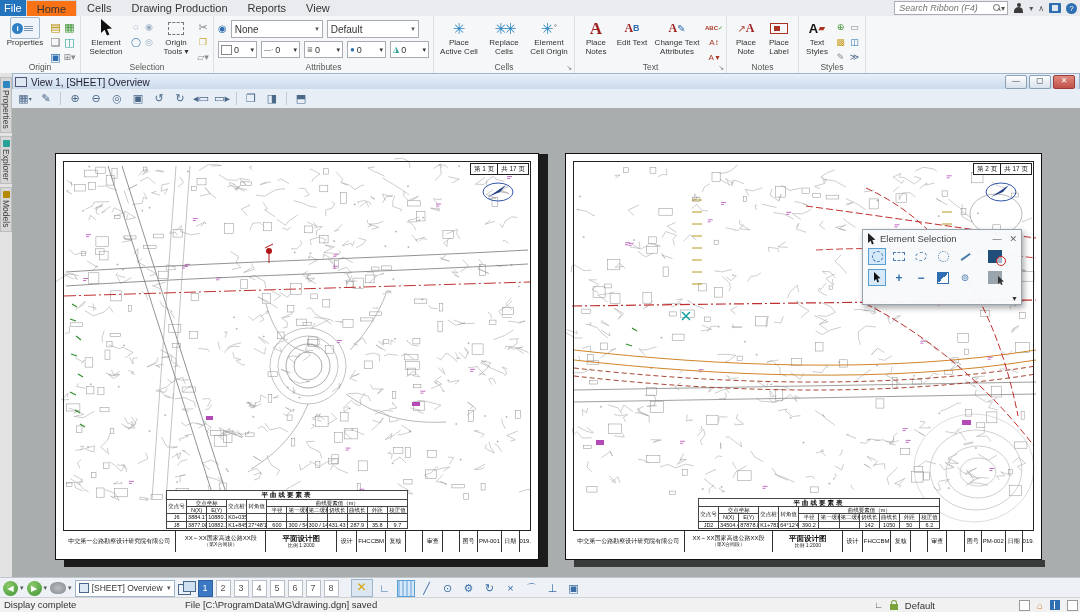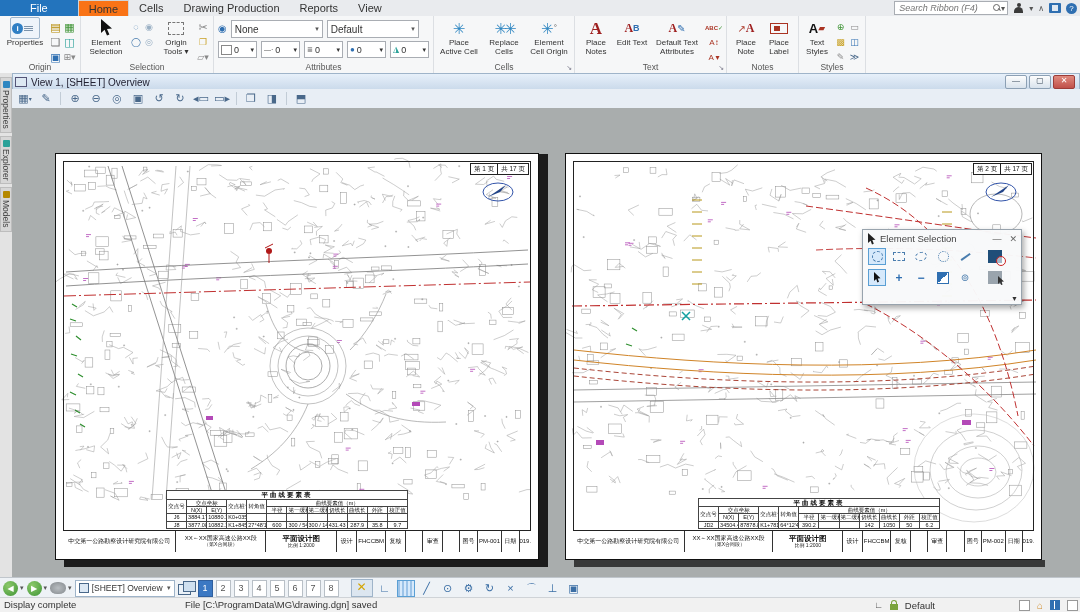--- a/index.html
+++ b/index.html
@@ -1,20 +1,20 @@
 <!DOCTYPE html>
 <html><head>
 <meta charset="utf-8">
 <style>
   html,body{margin:0;padding:0;background:#dfe2e5;}
   .app{position:relative;width:1080px;height:612px;overflow:hidden;background:#f0f0f0;
        font-family:"Liberation Sans","DejaVu Sans",sans-serif;color:#333;-webkit-font-smoothing:antialiased;}
   
   .tabrow{position:absolute;left:0;top:0;right:0;height:16px;background:#e9ebee;display:flex;align-items:stretch;font-size:11px;}
-  .ftab{background:#2374bd;color:#fff;padding:1px 30px;display:flex;align-items:center;}
+  .ftab{background:#2374bd;color:#fff;padding:1px 4px;display:flex;align-items:center;}
   .rtab{padding:1px 10px;display:flex;align-items:center;color:#333;}
   .rtab.active{background:#f97316;border:1px solid #d0d4d8;border-bottom:none;}
   .tab-right{margin-left:auto;display:flex;align-items:center;gap:5px;padding-right:3px;}
   .searchbox{display:flex;align-items:center;border:1px solid #a9adb3;background:#fff;height:12px;width:108px;padding:0 2px;}
   .searchbox input{border:none;outline:none;flex:1;font-size:9px;font-style:italic;color:#888;min-width:0;background:transparent;font-family:inherit;}
   .mag{position:relative;width:8px;height:8px;}
   .mag:before{content:"";position:absolute;left:0;top:0;width:5px;height:5px;border:1px solid #666;border-radius:50%;}
   .mag:after{content:"";position:absolute;left:5px;top:5px;width:3px;height:1px;background:#666;transform:rotate(45deg);}
   .person{position:relative;width:11px;height:11px;}
   .person:before{content:"";position:absolute;left:3.5px;top:0;width:4px;height:4px;border-radius:50%;background:#3a3a3a;}
@@ -285,21 +285,21 @@
             <span class="medA">A</span>
             <span class="supB">B</span>
           </span>
         <span class="lbl">Edit Text</span>
       </div>
       <div class="bigbtn" style="width:52px">
         <span class="icon20">
             <span class="medA">A</span>
             <span style="color:#2f6fb1;font-size:10px">✎</span>
           </span>
-        <span class="lbl">Default Text Attributes</span>
+        <span class="lbl">Change Text Attributes</span>
       </div>
       <div class="smicons" style="grid-template-columns:16px;">
         <span style="font-size:6px;color:#a32;font-weight:bold">ABC<span style="color:#3f9435">✓</span></span>
         <span style="font-size:8px;color:#a32">A↕</span>
         <span style="font-size:8px;color:#a32">A ▾</span>
       </div>
       <span class="rgroup-label">Text</span>
       <span class="launcher">↘</span>
     </div>
 

